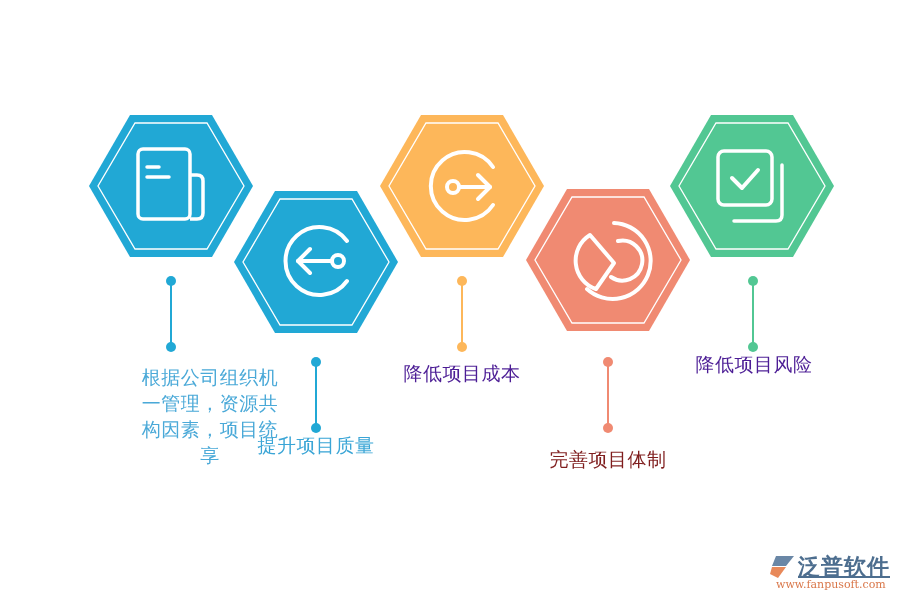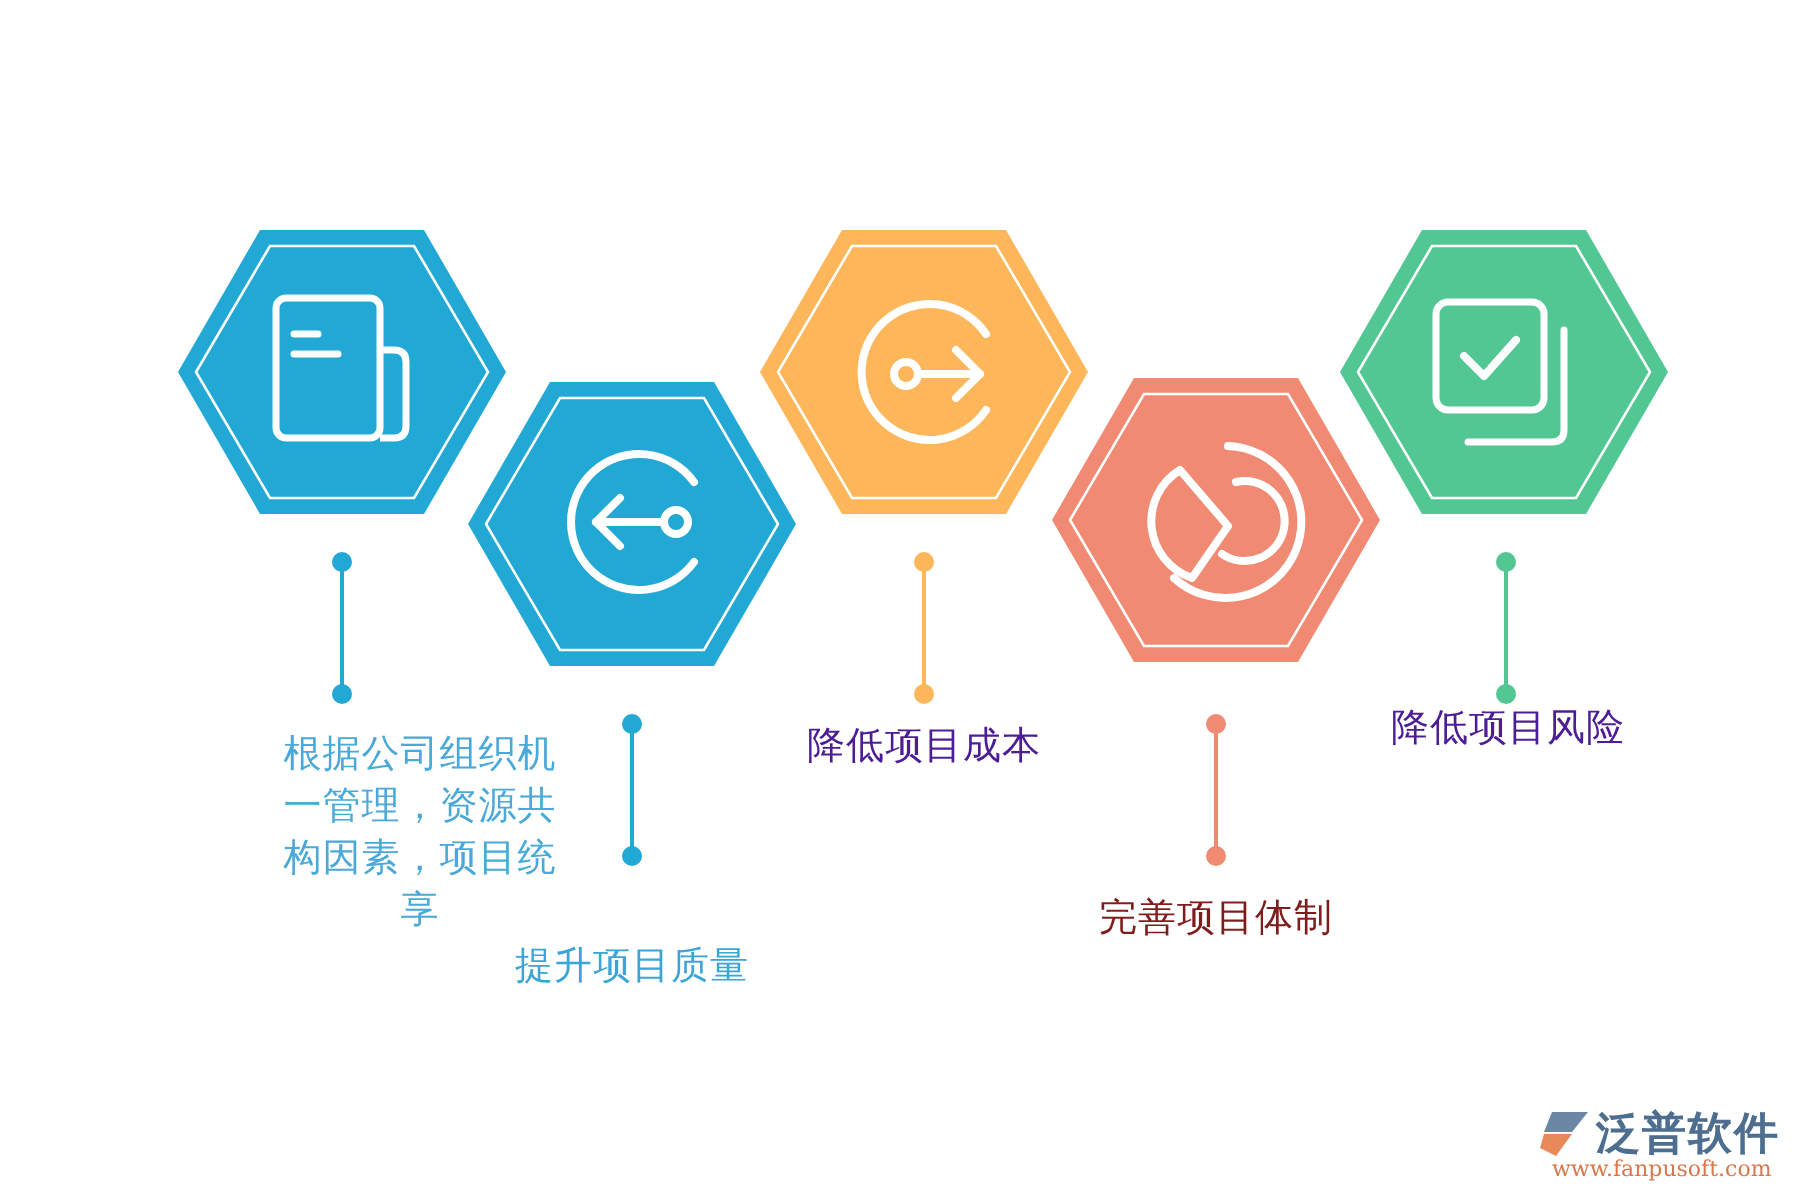--- a/index.html
+++ b/index.html
@@ -4,21 +4,21 @@
 <style>
   html,body{margin:0;padding:0;background:#ffffff;}
   body{width:900px;height:600px;position:relative;overflow:hidden;font-family:"DejaVu Sans","Liberation Sans",sans-serif;}
   .hex{position:absolute;width:164px;height:142px;}
   .hex svg{position:absolute;left:0;top:0;}
   .conn{position:absolute;width:12px;}
   .conn .dot{position:absolute;left:1px;width:10px;height:10px;border-radius:50%;}
   .conn .line{position:absolute;left:5px;width:2px;}
   .label{position:absolute;font-size:19px;line-height:26px;text-align:center;letter-spacing:0.5px;}
   .logo{position:absolute;left:768px;top:552px;width:130px;height:44px;}
-  .logo-title{position:absolute;left:30px;top:0;font-size:22px;color:#4d6e8f;font-weight:bold;letter-spacing:1px;white-space:nowrap;}
+  .logo-title{position:absolute;left:30px;top:0;font-size:22px;color:#4d6e8f;font-weight:bold;letter-spacing:1px;white-space:nowrap;text-decoration:underline;}
   .logo-url{position:absolute;left:8px;top:26px;font-size:11px;color:#d9774a;font-family:"DejaVu Serif","Liberation Serif",serif;white-space:nowrap;text-align:center;}
   .logo-mark{position:absolute;left:0;top:2px;}
 </style>
 </head>
 <body>
 
 <div class="hex" style="left:89px;top:115px;">
   <svg width="164" height="142" viewBox="0 0 164 142">
     <polygon points="41,0 123,0 164,71 123,142 41,142 0,71" fill="#21a8d5"></polygon>
     <polygon points="46,8 118,8 155,71 118,134 46,134 9,71" fill="none" stroke="#ffffff" stroke-width="1.3"></polygon>
@@ -106,21 +106,21 @@
   <div class="line" style="top:5px;height:66px;background:#52c793;"></div>
   <div class="dot" style="top:66px;background:#52c793;"></div>
 </div>
 
 <div class="label" style="left:94px;top:364px;width:152px;color:#4aa9d8;margin-left:40px;">
   <div>根据公司组织机</div>
   <div>一管理，资源共</div>
   <div>构因素，项目统</div>
   <div>享</div>
 </div>
-<div class="label" style="left:246px;top:470px;width:140px;color:#3aa5d6;">提升项目质量</div>
+<div class="label" style="left:246px;top:432px;width:140px;color:#3aa5d6;">提升项目质量</div>
 <div class="label" style="left:392px;top:360px;width:140px;color:#4c1d95;">降低项目成本</div>
 <div class="label" style="left:538px;top:446px;width:140px;color:#7f1d1d;">完善项目体制</div>
 <div class="label" style="left:684px;top:352px;width:140px;color:#4c1d95;font-family:Liberation Serif, serif;">降低项目风险</div>
 
 <div class="logo">
   <svg class="logo-mark" width="28" height="26" viewBox="0 0 28 26">
     <polygon points="8,2 26,2 18,12 4,12" fill="#6a87a6"></polygon>
     <polygon points="4,13 18,13 10,24 2,20" fill="#e8895a"></polygon>
   </svg>
   <div class="logo-title">泛普软件</div>

